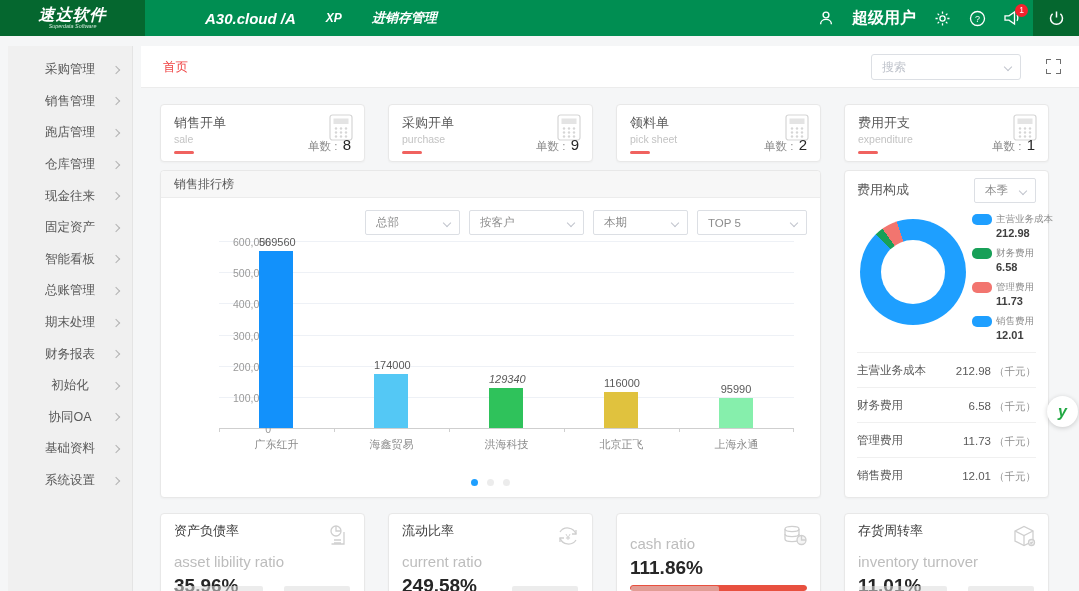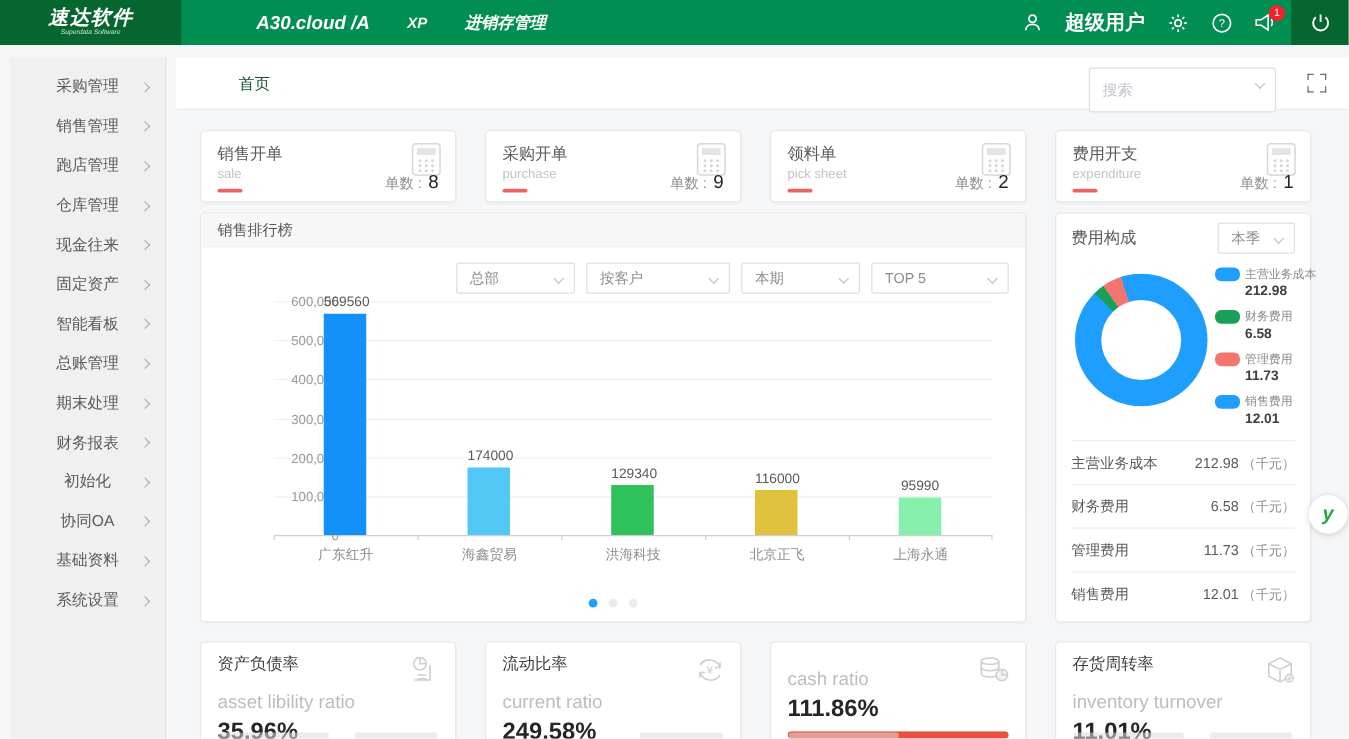--- a/index.html
+++ b/index.html
@@ -28,23 +28,23 @@
   
   .sidebar { position:absolute; left:8px; top:46px; width:125px; bottom:0; background:#f0f0f0;
              border-right:1px solid #e4e4e4; padding-top:8px; }
   .side-item { position:relative; height:31.6px; display:flex; align-items:center; justify-content:center;
                font-size:12.5px; color:#595959; cursor:pointer; }
   .side-item .chev { position:absolute; right:13px; width:6px; height:6px;
                      border-top:1.3px solid #b3b3b3; border-right:1.3px solid #b3b3b3; transform:rotate(45deg); }
 
   
   .tabbar { position:absolute; left:141px; top:46px; right:0; height:42px; background:#fff; border-bottom:1px solid #ececec; }
-  .tab-home { position:absolute; left:50px; top:0; height:42px; display:flex; align-items:center;
-              font-size:12.5px; color:#14532d; cursor:pointer; }
-  .search-select { position:absolute; right:58px; top:8px; width:150px; height:36px; background:#fff;
+  .tab-home { position:absolute; left:22px; top:0; height:42px; display:flex; align-items:center;
+              font-size:12.5px; color:#ef4444; cursor:pointer; }
+  .search-select { position:absolute; right:58px; top:8px; width:150px; height:26px; background:#fff;
                    border:1px solid #dcdfe4; border-radius:3px; display:flex; align-items:center; cursor:pointer; }
   .search-select .ph { font-size:12px; color:#c0c4cc; margin-left:10px; }
   .sel-chev { position:absolute; right:9px; top:9px; width:6px; height:6px;
               border-right:1.3px solid #c0c4cc; border-bottom:1.3px solid #c0c4cc; transform:rotate(45deg); }
   .fs-icon { position:absolute; right:18px; top:13px; width:15px; height:15px; cursor:pointer; }
   .fs-icon i { position:absolute; width:5px; height:5px; border:0 solid #6e6e6e; }
   .fs-icon i:nth-child(1){ left:0; top:0; border-left-width:1.6px; border-top-width:1.6px; }
   .fs-icon i:nth-child(2){ right:0; top:0; border-right-width:1.6px; border-top-width:1.6px; }
   .fs-icon i:nth-child(3){ left:0; bottom:0; border-left-width:1.6px; border-bottom-width:1.6px; }
   .fs-icon i:nth-child(4){ right:0; bottom:0; border-right-width:1.6px; border-bottom-width:1.6px; }
@@ -392,21 +392,21 @@
             <div class="bar-val" style="top:-15px;">569560</div>
           </div>
         </div>
       <div class="bar-slot" style="left:115px;">
           <div class="bar" style="height: 29%; background: rgb(84, 200, 245);">
             <div class="bar-val" style="top:-15px;">174000</div>
           </div>
         </div>
       <div class="bar-slot" style="left:230px;">
           <div class="bar" style="height: 21.5567%; background: rgb(47, 194, 91);">
-            <div class="bar-val" style="top:-15px;">129340</div>
+            <div class="bar-val" style="top:-15px;font-style:italic;">129340</div>
           </div>
         </div>
       <div class="bar-slot" style="left:345px;">
           <div class="bar" style="height: 19.3333%; background: rgb(224, 194, 62);">
             <div class="bar-val" style="top:-15px;">116000</div>
           </div>
         </div>
       <div class="bar-slot" style="left:460px;">
           <div class="bar" style="height: 15.9983%; background: #86efac;">
             <div class="bar-val" style="top:-15px;">95990</div>

